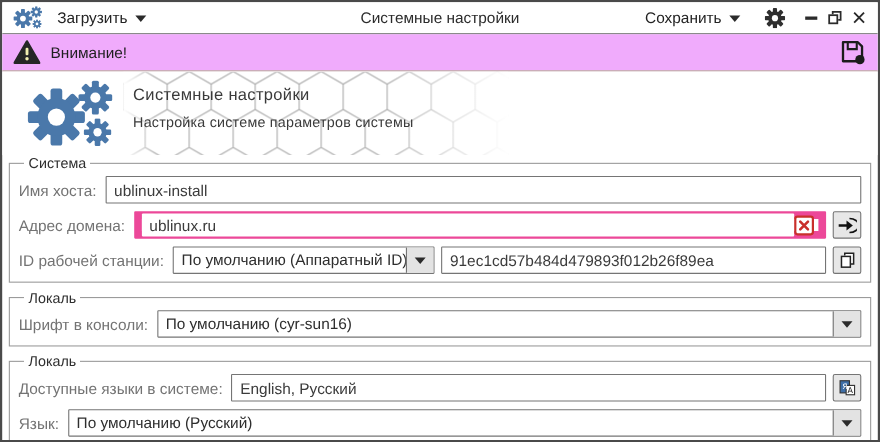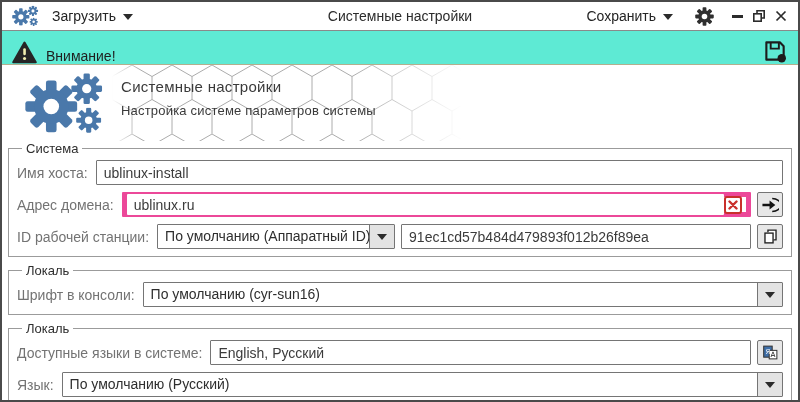--- a/index.html
+++ b/index.html
@@ -35,22 +35,22 @@
     border-left:5px solid transparent; border-right:5px solid transparent;
     border-top:6px solid #2b2b2b;
   }
   .settings-gear { margin-left:22px; display:flex; color:#2f2f2f; }
   .win-btns { display:flex; align-items:center; gap:8px; margin-left:16px; }
   .btn-min, .btn-max, .btn-close { display:flex; align-items:center; justify-content:center; width:14px; height:14px; }
   .min-bar { width:11px; height:3px; background:#2b2b2b; }
 
   
   .warnbar {
-    height:34px; background:#5eead4; border-bottom:1px solid #b3af8e;
-    display:flex; align-items:flex-end; padding:0 10px;
+    height:34px; background:#f0abfc; border-bottom:1px solid #b3af8e;
+    display:flex; align-items:center; padding:0 10px;
   }
   .warn-text { font-size:14px; color:#1f1f1f; margin-left:9px; }
   .warn-save { margin-left:auto; display:flex; }
 
   
   .headerband { height:76px; position:relative; background:#fff; overflow:hidden; }
   .hexbg { position:absolute; left:110px; top:0; }
   .app-logo { position:absolute; left:22px; top:7px; color:#4a78aa; }
   .hdr-title { position:absolute; left:119px; top:13px; font-size:15px; color:#3a3a3a; letter-spacing:.3px; }
   .hdr-sub   { position:absolute; left:119px; top:38px; font-size:13px; color:#3a3a3a; letter-spacing:.2px; }
@@ -69,21 +69,21 @@
   input[type=text] {
     height:25px; border:1px solid #757575; background:#fff;
     font-family:"Liberation Sans","DejaVu Sans",sans-serif;
     font-size:14px; color:#3b3b3b; padding:0 7px; outline:none; border-radius:1px;
   }
   .grow { flex:1; min-width:0; }
   .muted { color:#8f8f8f; }
 
   .input-wrap {
     flex:1; display:flex; align-items:center; height:25px;
-    border:5px solid #ec4899; background:#fff; border-radius:1px; padding-right:4px;
+    border:7px solid #ec4899; background:#fff; border-radius:1px; padding-right:4px;
   }
   .input-wrap input { border:none; height:21px; flex:1; min-width:0; }
   .err-x {
     width:18px; height:18px; border:2px solid #c9302c; border-radius:3px;
     display:flex; align-items:center; justify-content:center; background:#fff;
     flex:0 0 auto;
   }
 
   .combo {
     display:flex; align-items:stretch; height:25px;

